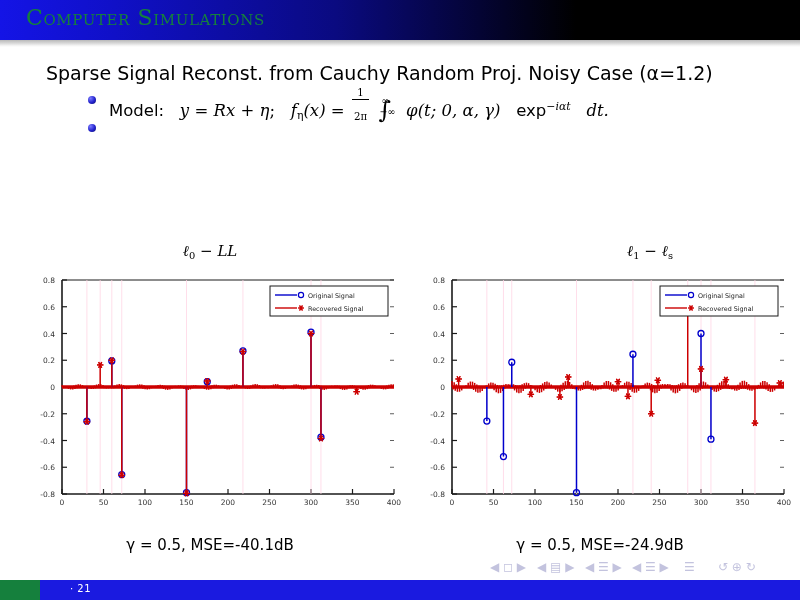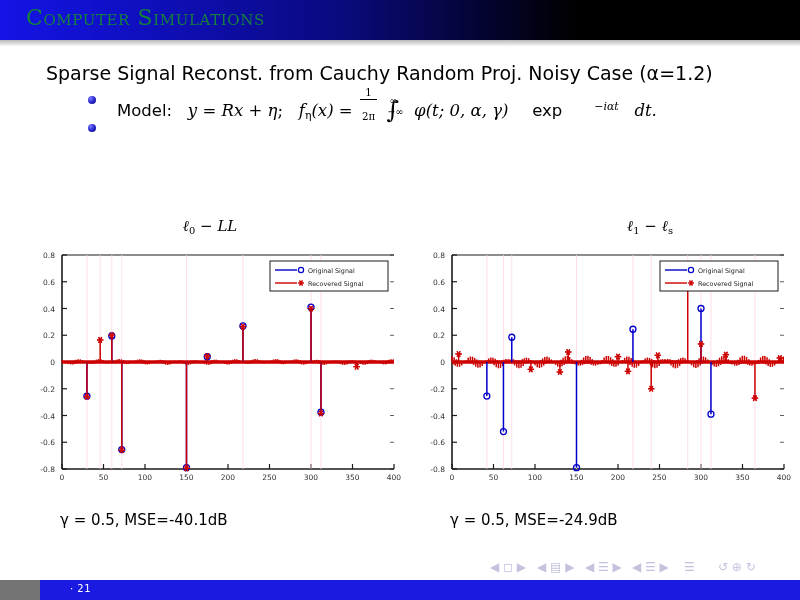--- a/index.html
+++ b/index.html
@@ -74,23 +74,23 @@
     position: absolute;
     left: 21px; top: 0;
     font-size: 16.5px;
     color: #000000;
     line-height: 24px;
   }
 
   
   .mi { font-family: "DejaVu Serif", serif; font-style: italic; }
   .mr { font-family: "DejaVu Serif", serif; font-style: normal; }
-  .mop { font-family: "DejaVu Sans", sans-serif; font-style: normal; margin-left: 8px; }
+  .mop { font-family: "DejaVu Sans", sans-serif; font-style: normal; }
   sub.msub { font-size: 0.66em; vertical-align: -0.28em; font-style: normal; font-family: "DejaVu Serif", serif;}
-  sup.msup { font-size: 0.66em; vertical-align: 0.5em; font-style: italic; font-family: "DejaVu Serif", serif; margin-left: 32px;}
+  sup.msup { font-size: 0.66em; vertical-align: 0.5em; font-style: italic; font-family: "DejaVu Serif", serif;}
   .frac {
     display: inline-block;
     vertical-align: -0.42em;
     text-align: center;
     font-size: 0.62em;
     line-height: 1.06;
     margin: 0 2px;
   }
   .frac .num { display: block; border-bottom: 1px solid #000; padding: 0 2px;}
   .frac .den { display: block; padding: 0 2px; margin-top: 12px;}
@@ -109,33 +109,34 @@
   }
   .intg .lim-bot {
     position: absolute; left: 1px; top: 0.60em;
     font-size: 0.40em; font-style: normal;
     white-space: nowrap;
   }
 
   
   #figures {
     position: absolute;
-    left: 0; top: 211px;
+    left: 0; top: 236px;
     width: 800px; height: 330px;
   }
   .fig-title {
     position: absolute;
     font-size: 15px;
     color: #000;
     text-align: center;
   }
   .fig-caption {
     position: absolute;
     font-size: 15px;
     color: #000;
+    text-align: center;
     white-space: nowrap;
   }
   .plot-box { position: absolute; }
   svg { display: block; }
 
   
   #navbar {
     position: absolute;
     left: 0; top: 558px;
     width: 800px; height: 22px;
@@ -145,21 +146,21 @@
     top: 2px;
     color: #c3c3de;
     font-size: 12px;
     white-space: nowrap;
     user-select: none;
   }
   #footerbar {
     position: absolute;
     left: 0; top: 580px;
     width: 800px; height: 20px;
-    background: #737373;
+    background: #15803d;
   }
   #footerbar-blue {
     position: absolute;
     left: 40px; top: 0;
     width: 760px; height: 20px;
     background: #1a1ae0;
   }
   #page-number {
     position: absolute;
     left: 70px; top: 3px;

